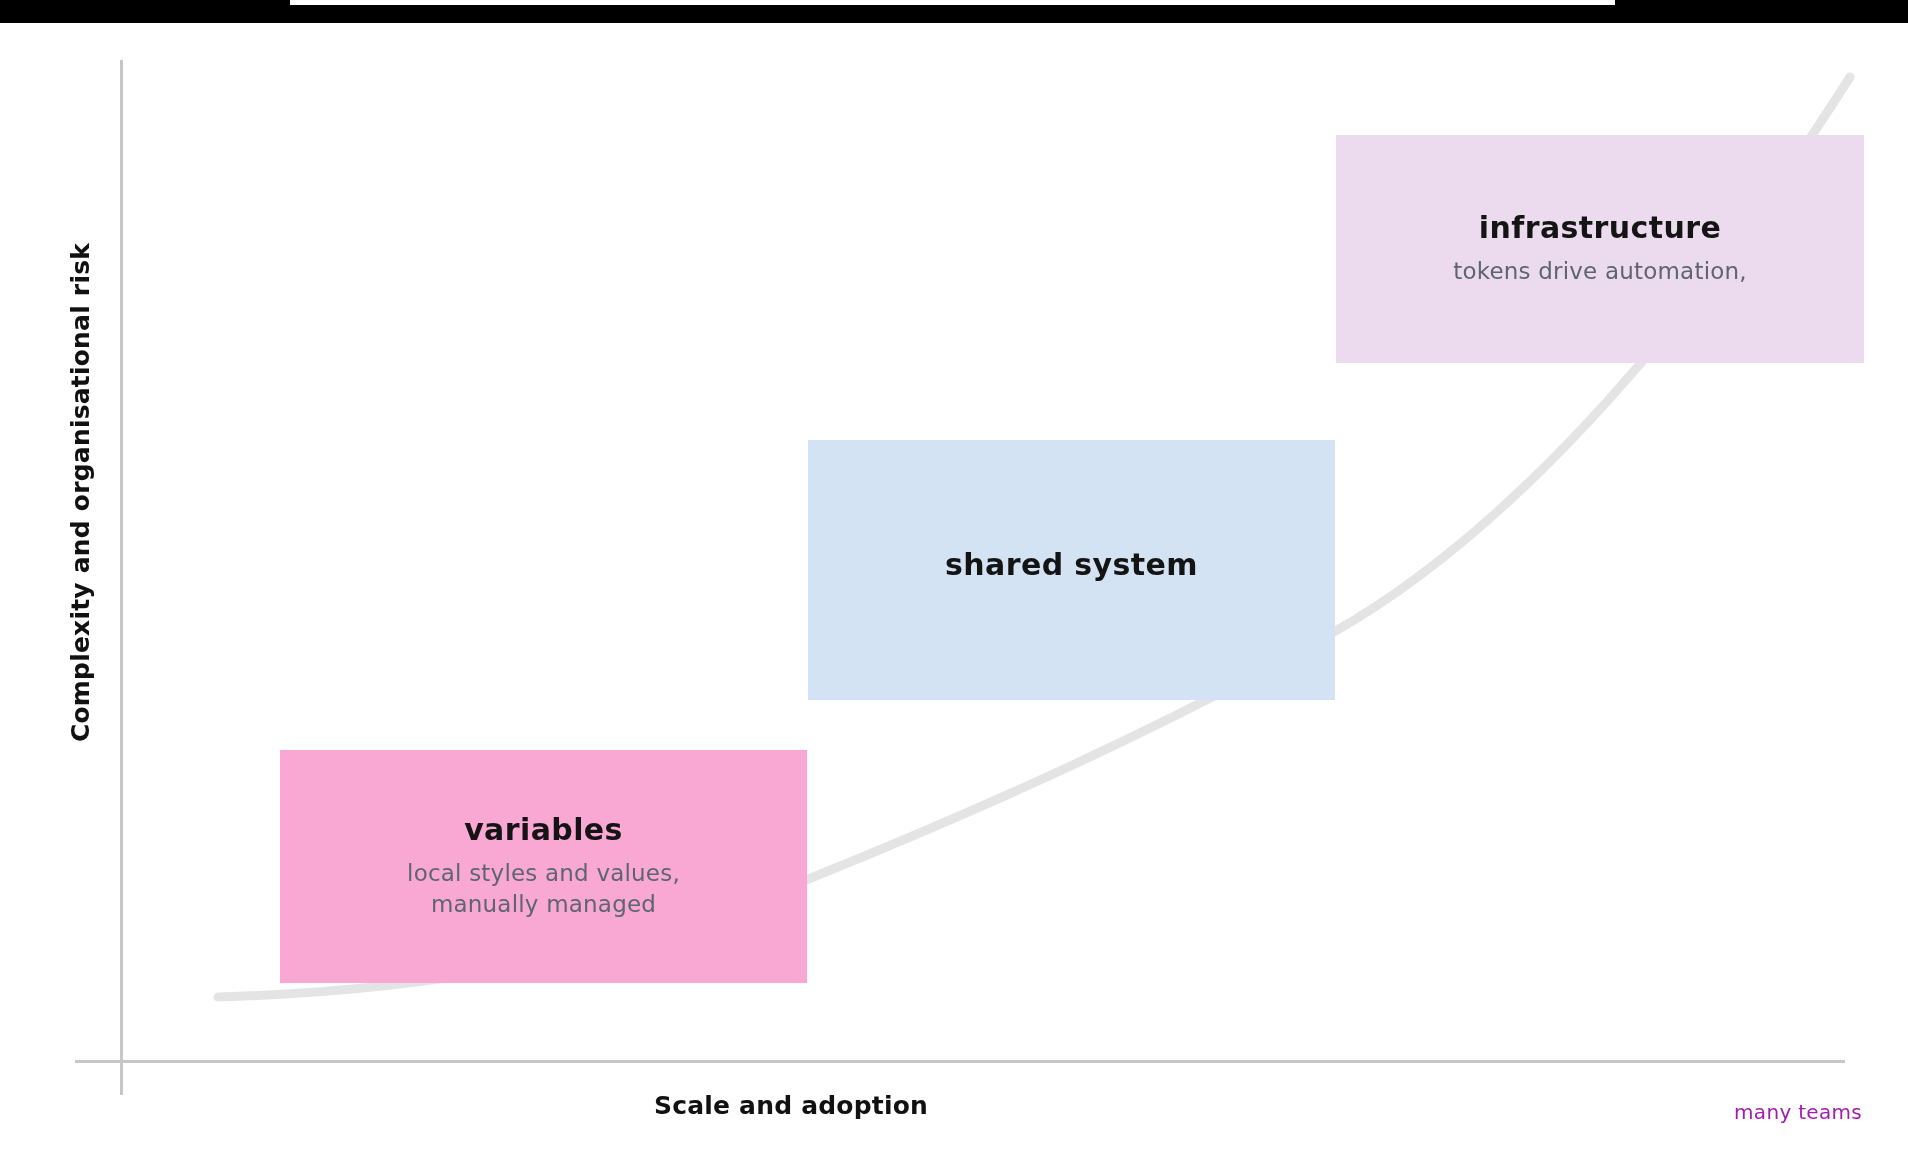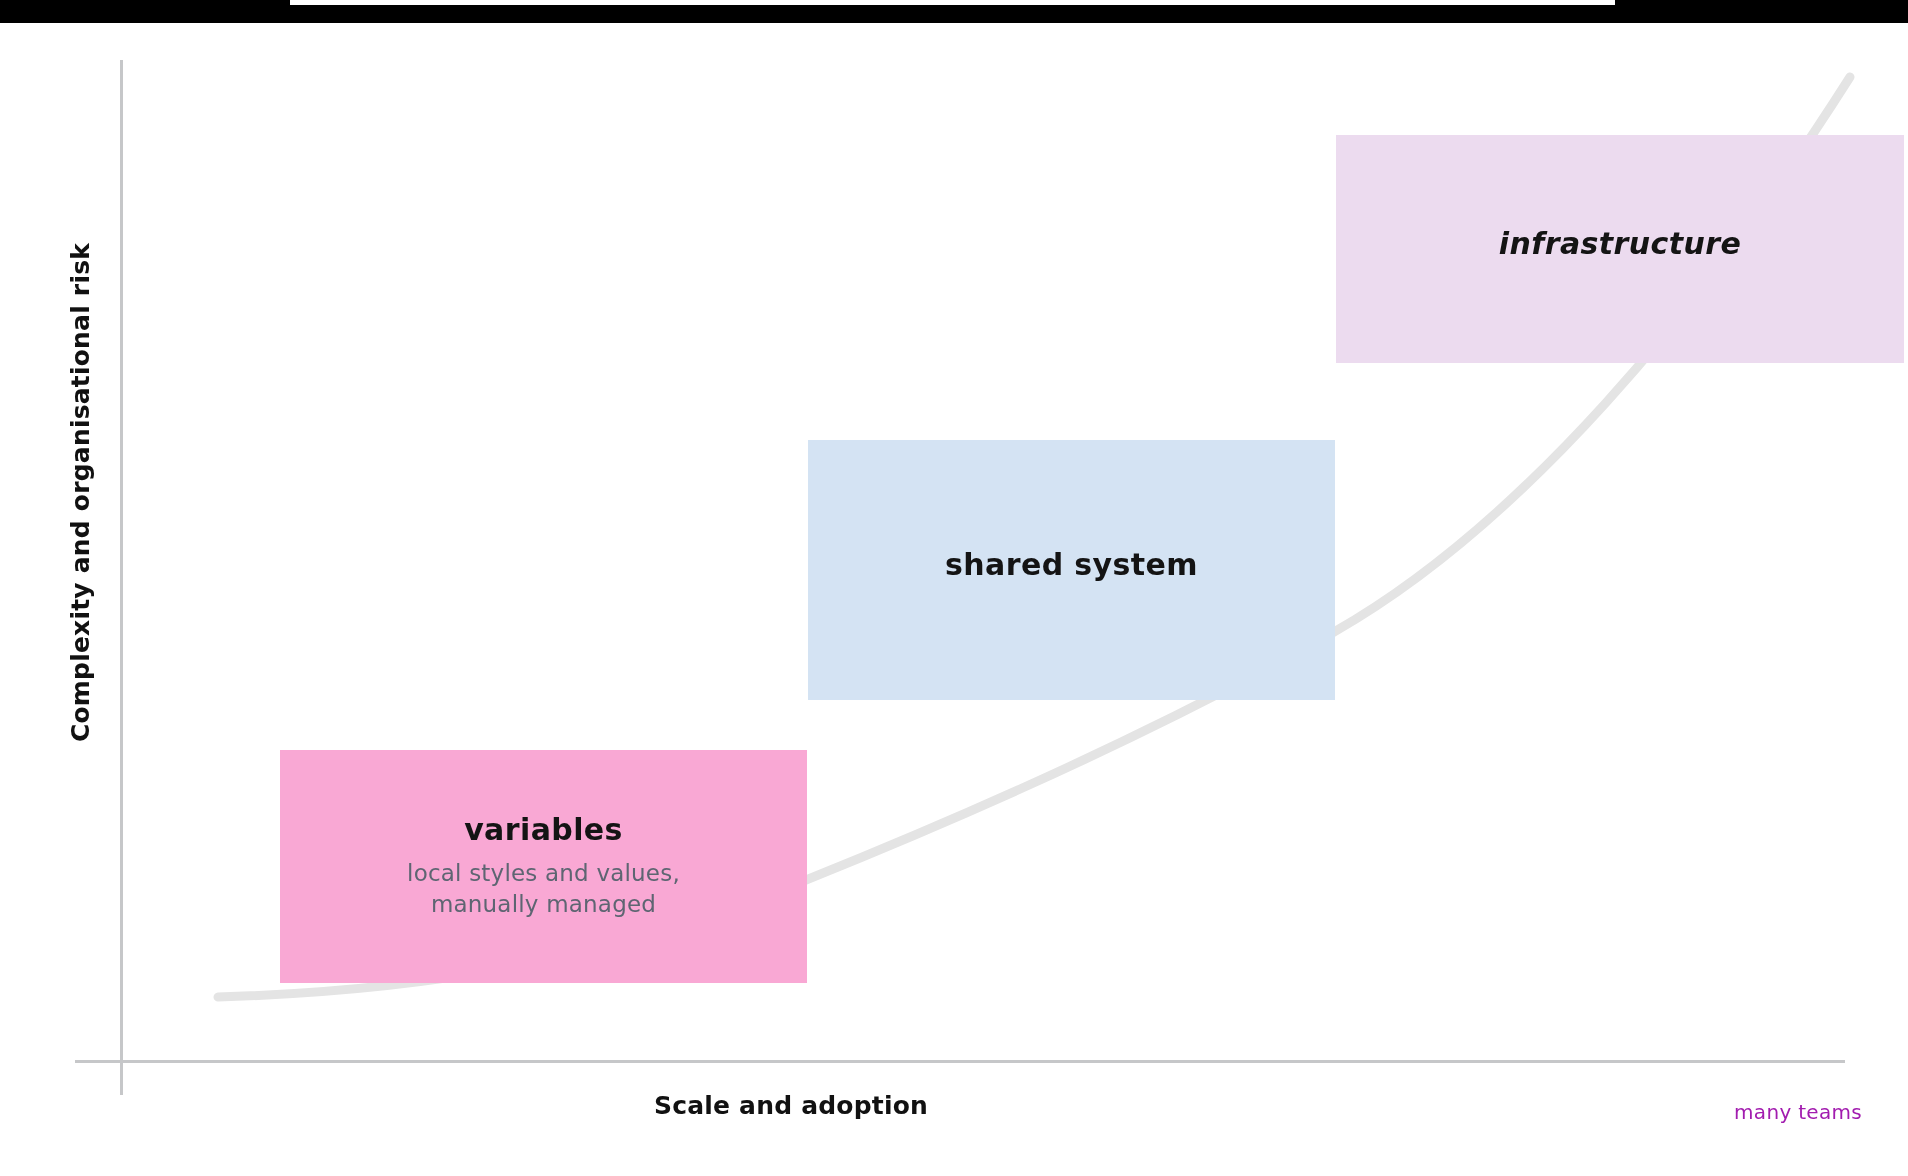--- a/index.html
+++ b/index.html
@@ -154,23 +154,22 @@
   }
   #box-shared {
     left: 808px;
     top: 417px;
     width: 527px;
     height: 260px;
   }
   #box-infra {
     left: 1336px;
     top: 112px;
-    width: 568px;
+    width: 528px;
     height: 228px;
-    font-style: italic;
   }
 </style>
 </head>
 <body>
 
 <div id="stage">
 
   <div class="topbar">
     <div class="topbar-notch"></div>
   </div>
@@ -202,17 +201,18 @@
 
     <div class="stagebox" id="box-shared" style="background:#d4e3f3">
       <div class="bx-title">shared system</div>
       <div class="bx-desc">
       </div>
     </div>
 
     <div class="stagebox" id="box-infra" style="background:#ecdbef">
       <div class="bx-title">infrastructure</div>
       <div class="bx-desc">
+        <span>tokens drive automation,</span>
       </div>
     </div>
 
   </div>
 </div>
 
 </body></html>

